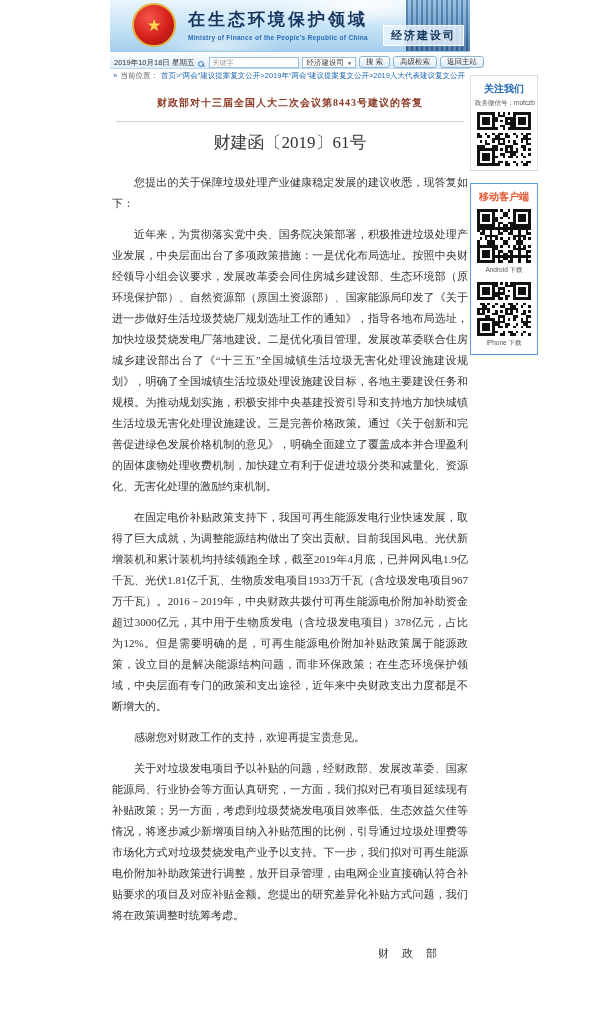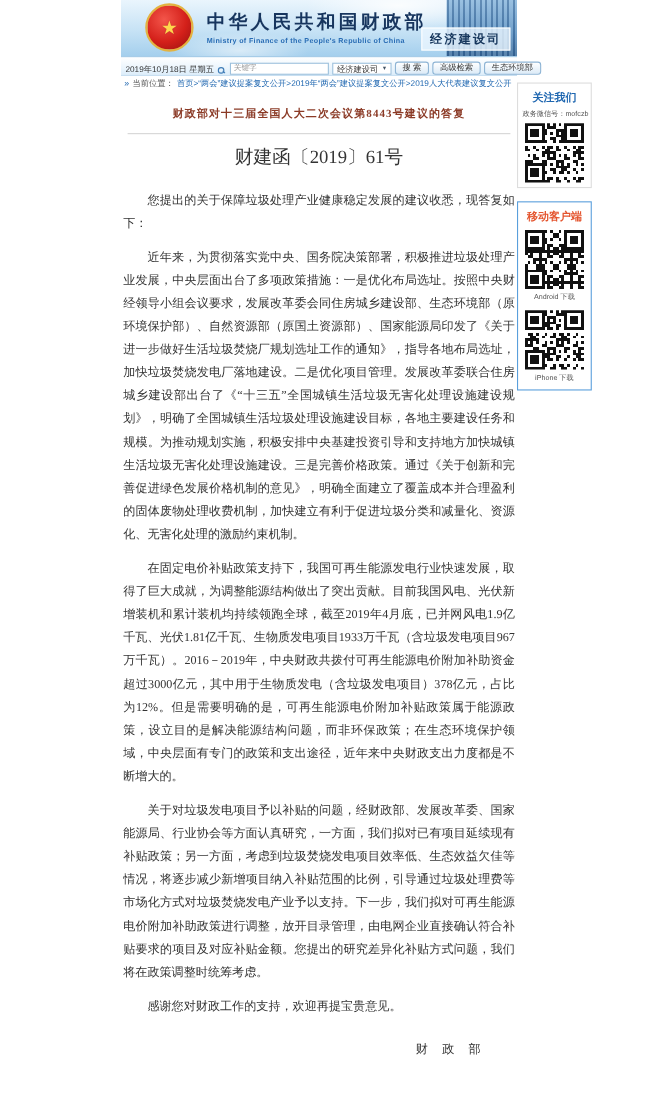--- a/index.html
+++ b/index.html
@@ -86,57 +86,57 @@
 
 <div class="page">
 
   <div class="content-col">
 
     <div class="banner">
       <div class="emblem">
         <span class="star">★</span>
       </div>
       <div class="banner-titles">
-        <div class="banner-cn">中华人民共和国财政部</div>
+        <div class="banner-cn">在生态环境保护领域</div>
         <div class="banner-en">Ministry of Finance of the People's Republic of China</div>
       </div>
       <div class="building"></div>
       <div class="dept-band">经济建设司</div>
     </div>
 
     <div class="navbar">
       <span class="nav-date">2019年10月18日 星期五</span>
       <span class="mag-icon"></span>
       <input class="search-input" placeholder="关键字" style="">
       <span class="dept-select">
         <span>经济建设司</span>
         <span class="chev">▼</span>
       </span>
       <span class="nbtn">搜 索</span>
       <span class="nbtn">高级检索</span>
-      <span class="nbtn">生态环境部</span>
+      <span class="nbtn">返回主站</span>
     </div>
 
     <div class="breadcrumb">
       <span class="bc-icon">»</span>
       <span class="bc-label">当前位置：</span>
       <span class="bc-path">首页&gt;“两会”建议提案复文公开&gt;2019年“两会”建议提案复文公开&gt;2019人大代表建议复文公开</span>
     </div>
 
     <div class="doc">
       <div class="doc-title">财政部对十三届全国人大二次会议第8443号建议的答复</div>
       <hr class="doc-hr">
       <div class="doc-num">财建函〔2019〕61号</div>
 
       <div class="doc-body">
         <p>您提出的关于保障垃圾处理产业健康稳定发展的建议收悉，现答复如下：</p>
         <p>近年来，为贯彻落实党中央、国务院决策部署，积极推进垃圾处理产业发展，中央层面出台了多项政策措施：一是优化布局选址。按照中央财经领导小组会议要求，发展改革委会同住房城乡建设部、生态环境部（原环境保护部）、自然资源部（原国土资源部）、国家能源局印发了《关于进一步做好生活垃圾焚烧厂规划选址工作的通知》，指导各地布局选址，加快垃圾焚烧发电厂落地建设。二是优化项目管理。发展改革委联合住房城乡建设部出台了《“十三五”全国城镇生活垃圾无害化处理设施建设规划》，明确了全国城镇生活垃圾处理设施建设目标，各地主要建设任务和规模。为推动规划实施，积极安排中央基建投资引导和支持地方加快城镇生活垃圾无害化处理设施建设。三是完善价格政策。通过《关于创新和完善促进绿色发展价格机制的意见》，明确全面建立了覆盖成本并合理盈利的固体废物处理收费机制，加快建立有利于促进垃圾分类和减量化、资源化、无害化处理的激励约束机制。</p>
         <p>在固定电价补贴政策支持下，我国可再生能源发电行业快速发展，取得了巨大成就，为调整能源结构做出了突出贡献。目前我国风电、光伏新增装机和累计装机均持续领跑全球，截至2019年4月底，已并网风电1.9亿千瓦、光伏1.81亿千瓦、生物质发电项目1933万千瓦（含垃圾发电项目967万千瓦）。2016－2019年，中央财政共拨付可再生能源电价附加补助资金超过3000亿元，其中用于生物质发电（含垃圾发电项目）378亿元，占比为12%。但是需要明确的是，可再生能源电价附加补贴政策属于能源政策，设立目的是解决能源结构问题，而非环保政策；在生态环境保护领域，中央层面有专门的政策和支出途径，近年来中央财政支出力度都是不断增大的。</p>
+        <p>感谢您对财政工作的支持，欢迎再提宝贵意见。</p>
         <p>关于对垃圾发电项目予以补贴的问题，经财政部、发展改革委、国家能源局、行业协会等方面认真研究，一方面，我们拟对已有项目延续现有补贴政策；另一方面，考虑到垃圾焚烧发电项目效率低、生态效益欠佳等情况，将逐步减少新增项目纳入补贴范围的比例，引导通过垃圾处理费等市场化方式对垃圾焚烧发电产业予以支持。下一步，我们拟对可再生能源电价附加补助政策进行调整，放开目录管理，由电网企业直接确认符合补贴要求的项目及对应补贴金额。您提出的研究差异化补贴方式问题，我们将在政策调整时统筹考虑。</p>
-        <p>感谢您对财政工作的支持，欢迎再提宝贵意见。</p>
       </div>
 
       <div class="sign-name">财　政　部</div>
 
     </div>
 
   </div>
 
   <div class="sidebar">
     <div class="side-box">

